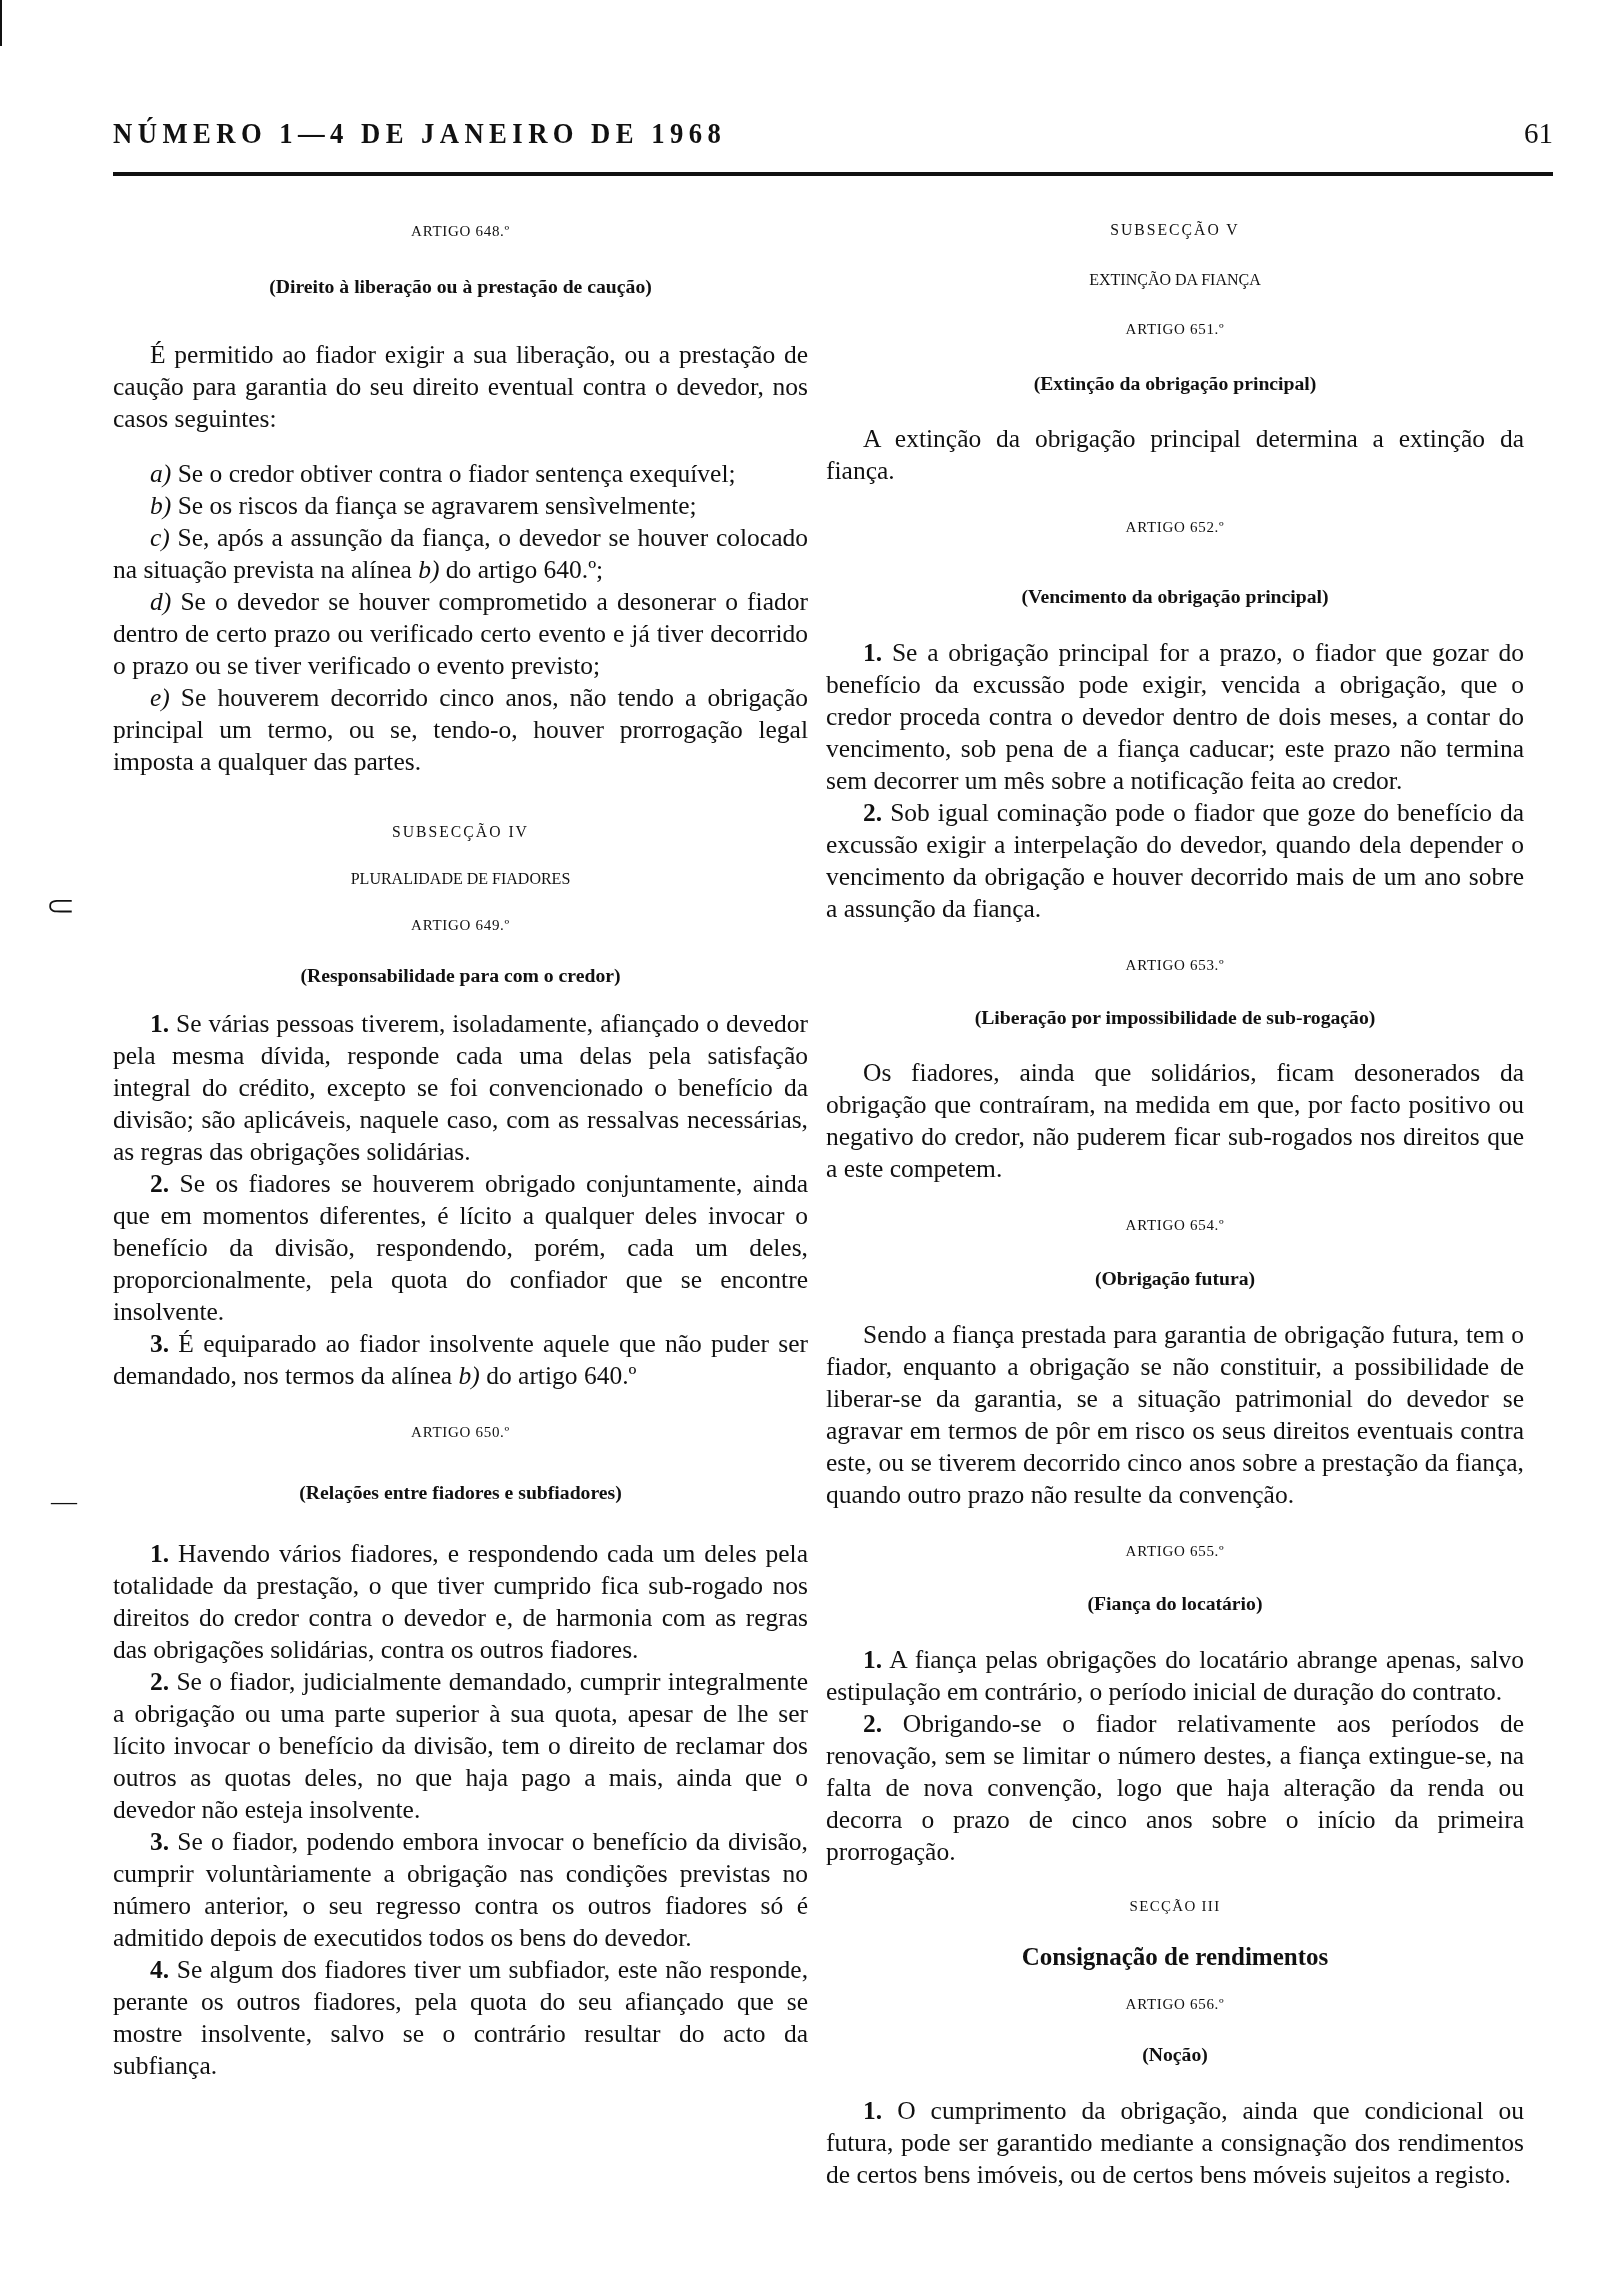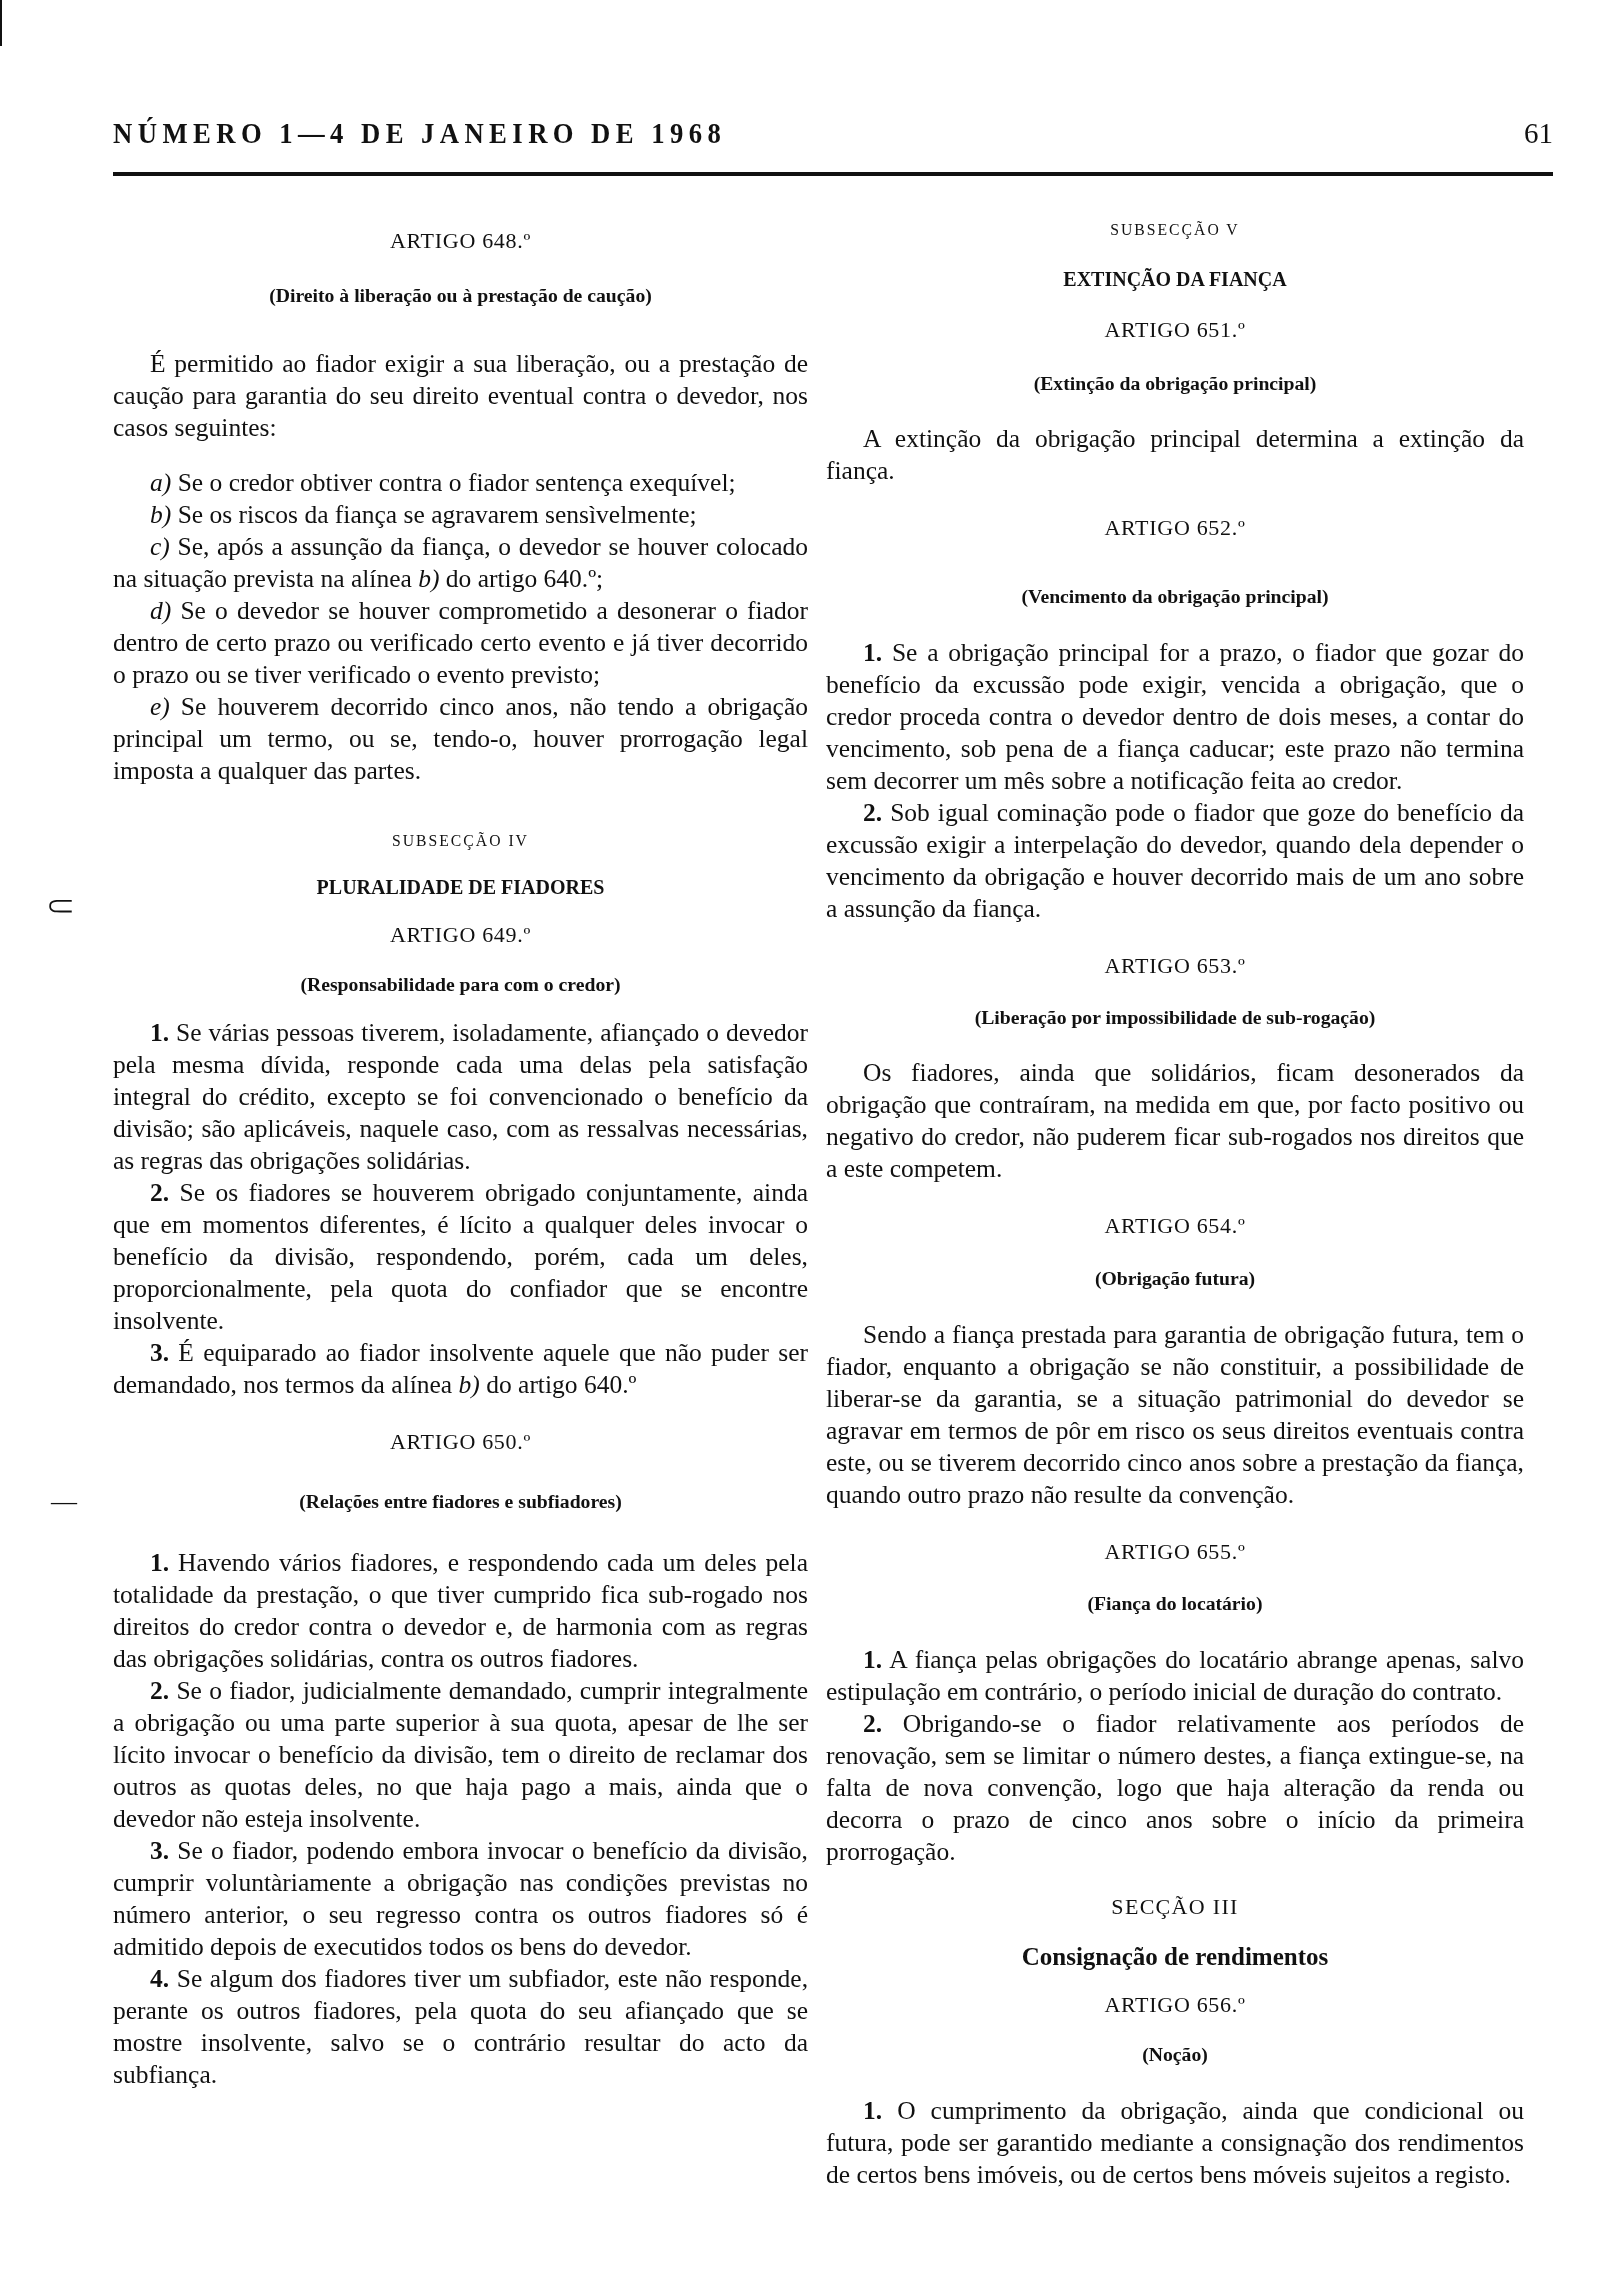--- a/index.html
+++ b/index.html
@@ -6,24 +6,24 @@
   body { width: 1614px; height: 2295px; position: relative; overflow: hidden; color: #111; font-family: "Liberation Serif", "DejaVu Serif", serif; }
   .page { position: absolute; left: 0; top: 0; width: 1426px; height: 2295px; }
   .running-head { position: absolute; left: 113px; top: 117px; width: 1440px; height: 39px; }
   .running-head .title { position: absolute; left: 0; top: 0; font-size: 29px; letter-spacing: 5.9px; font-weight: bold; white-space: nowrap; transform: scaleX(0.92); transform-origin: left top; }
   .running-head .pageno { position: absolute; right: 0; top: 0; font-size: 29px; }
   .rule { position: absolute; left: 113px; top: 172px; width: 1440px; height: 3.9px; background: #111; }
   .col { position: absolute; top: 197px; }
   .col.left { left: 113px; width: 695px; }
   .col.right { left: 826px; width: 698px; }
   .center { text-align: center; }
-  .artigo { font-size: 22px; letter-spacing: 0.7px; margin: 9px; line-height: 29px; }
+  .artigo { font-size: 15px; letter-spacing: 0.7px; margin: 0; line-height: 29px; }
   .subtitle { font-size: 19.7px; font-weight: bold; margin: 0; line-height: 29px; }
   .subseccao { font-size: 15.7px; letter-spacing: 2px; margin: 0; line-height: 26px; }
-  .section-title { font-size: 20px; font-weight: bold; margin: 16px; line-height: 29px; }
+  .section-title { font-size: 16px; font-weight: normal; margin: 16px; line-height: 29px; }
   .section-title-mixed { font-size: 25px; font-weight: bold; margin: 0; line-height: 31px; }
   .para { font-size: 25.5px; line-height: 32px; margin: 0; text-align: justify; text-indent: 37px; }
   .para .num { font-weight: bold; }
   .para .al { font-style: italic; }
   .margin-mark { position: absolute; font-size: 39px; color: #111; }
   .corner-mark { position: absolute; left: 0; top: 0; width: 2px; height: 46px; background: #111; }
 </style>
 </head>
 <body>
 

